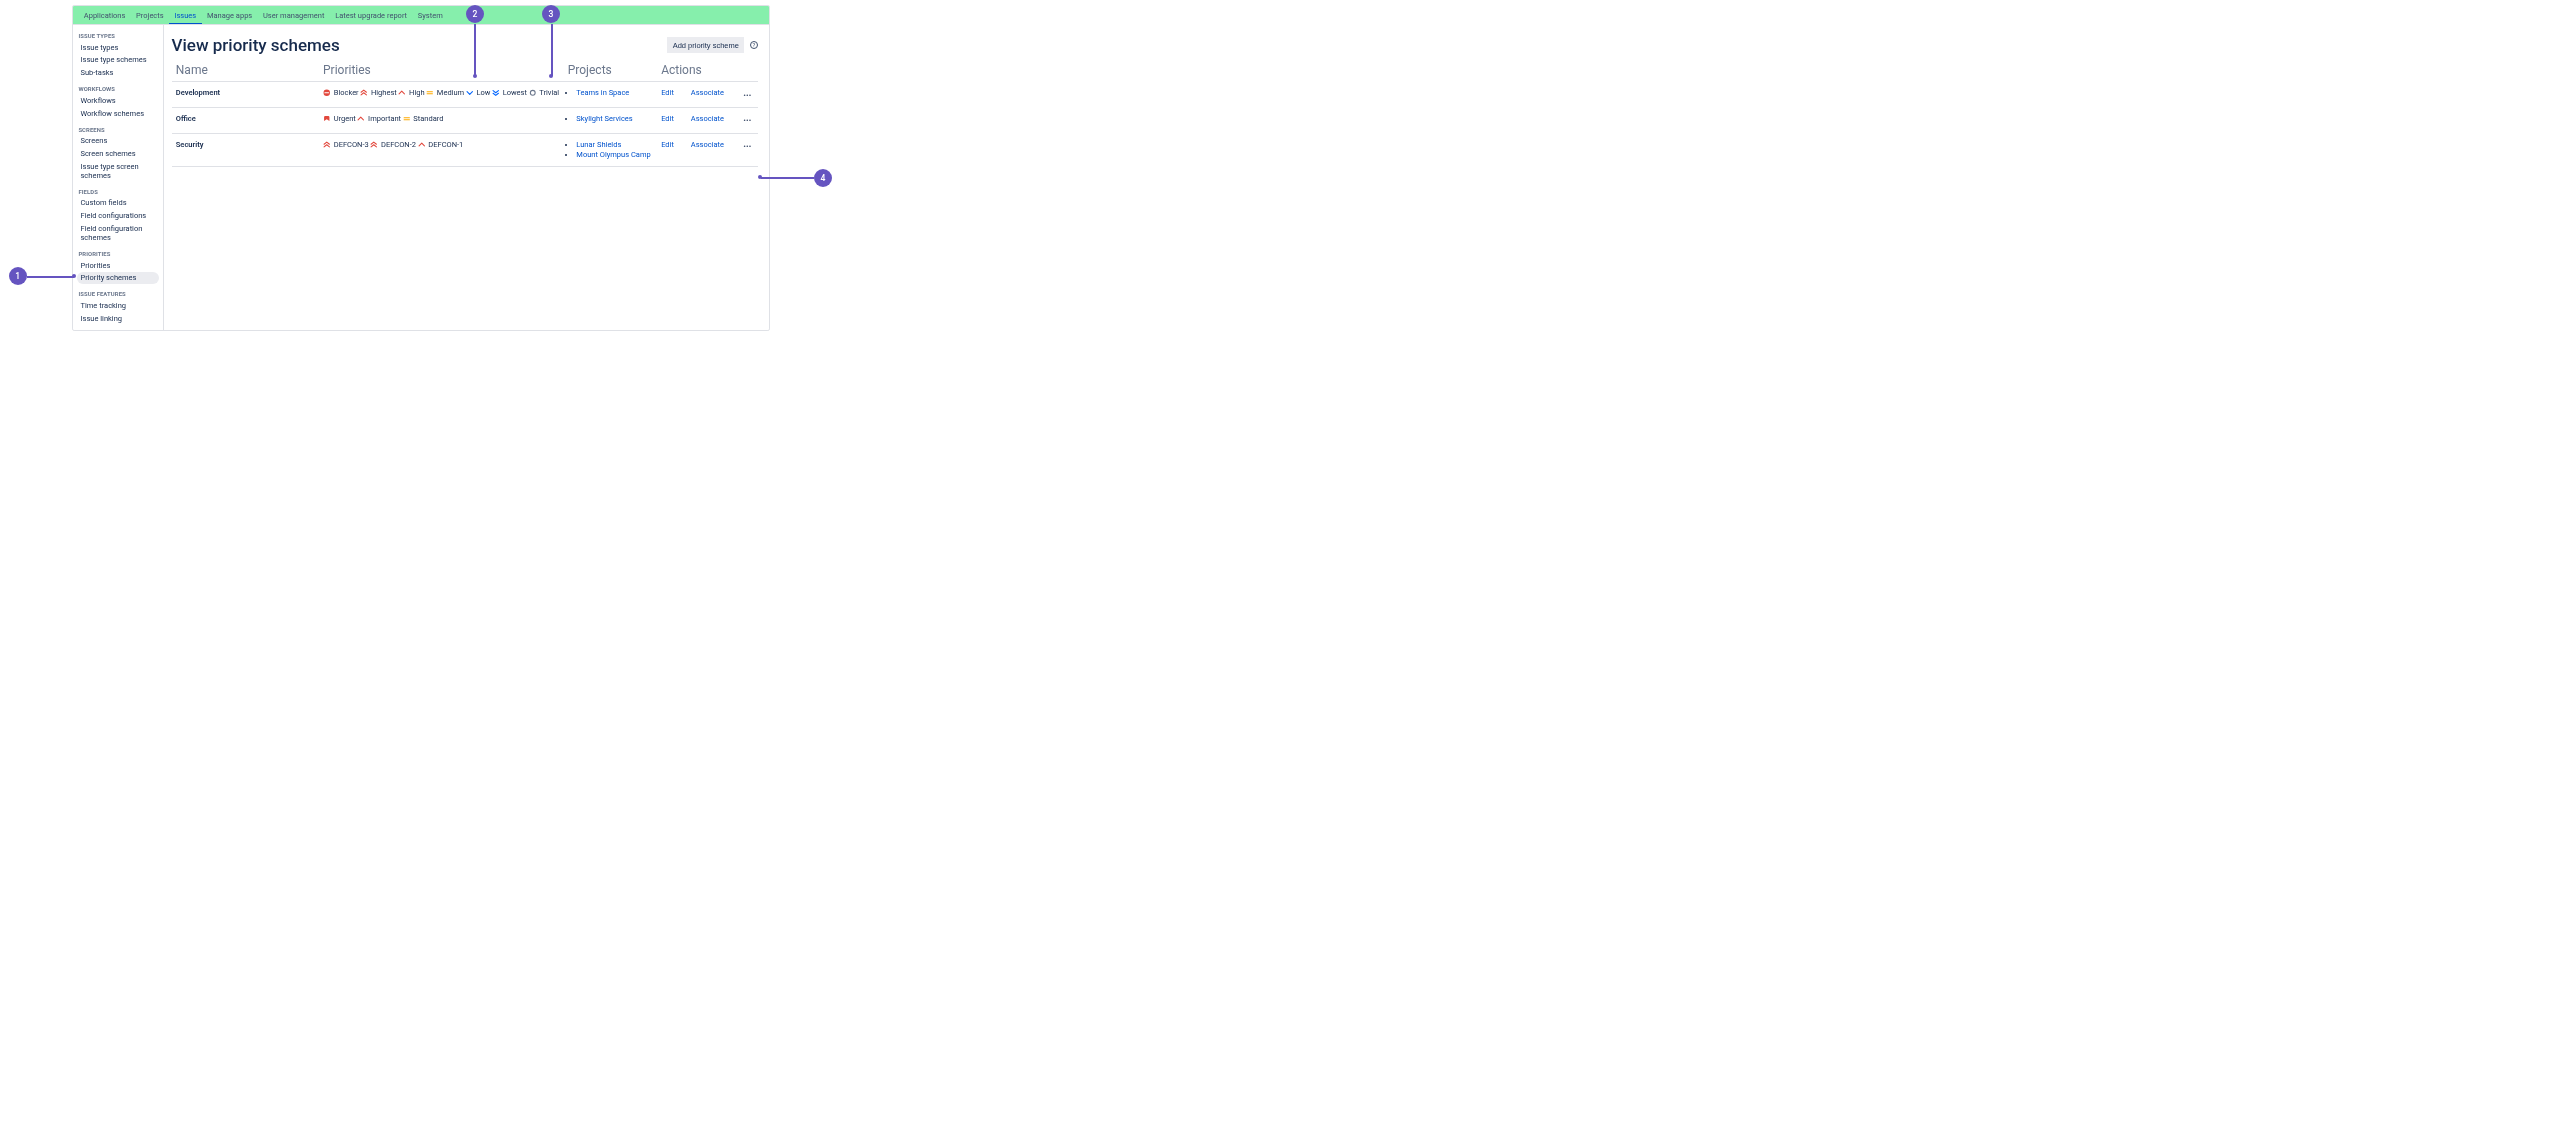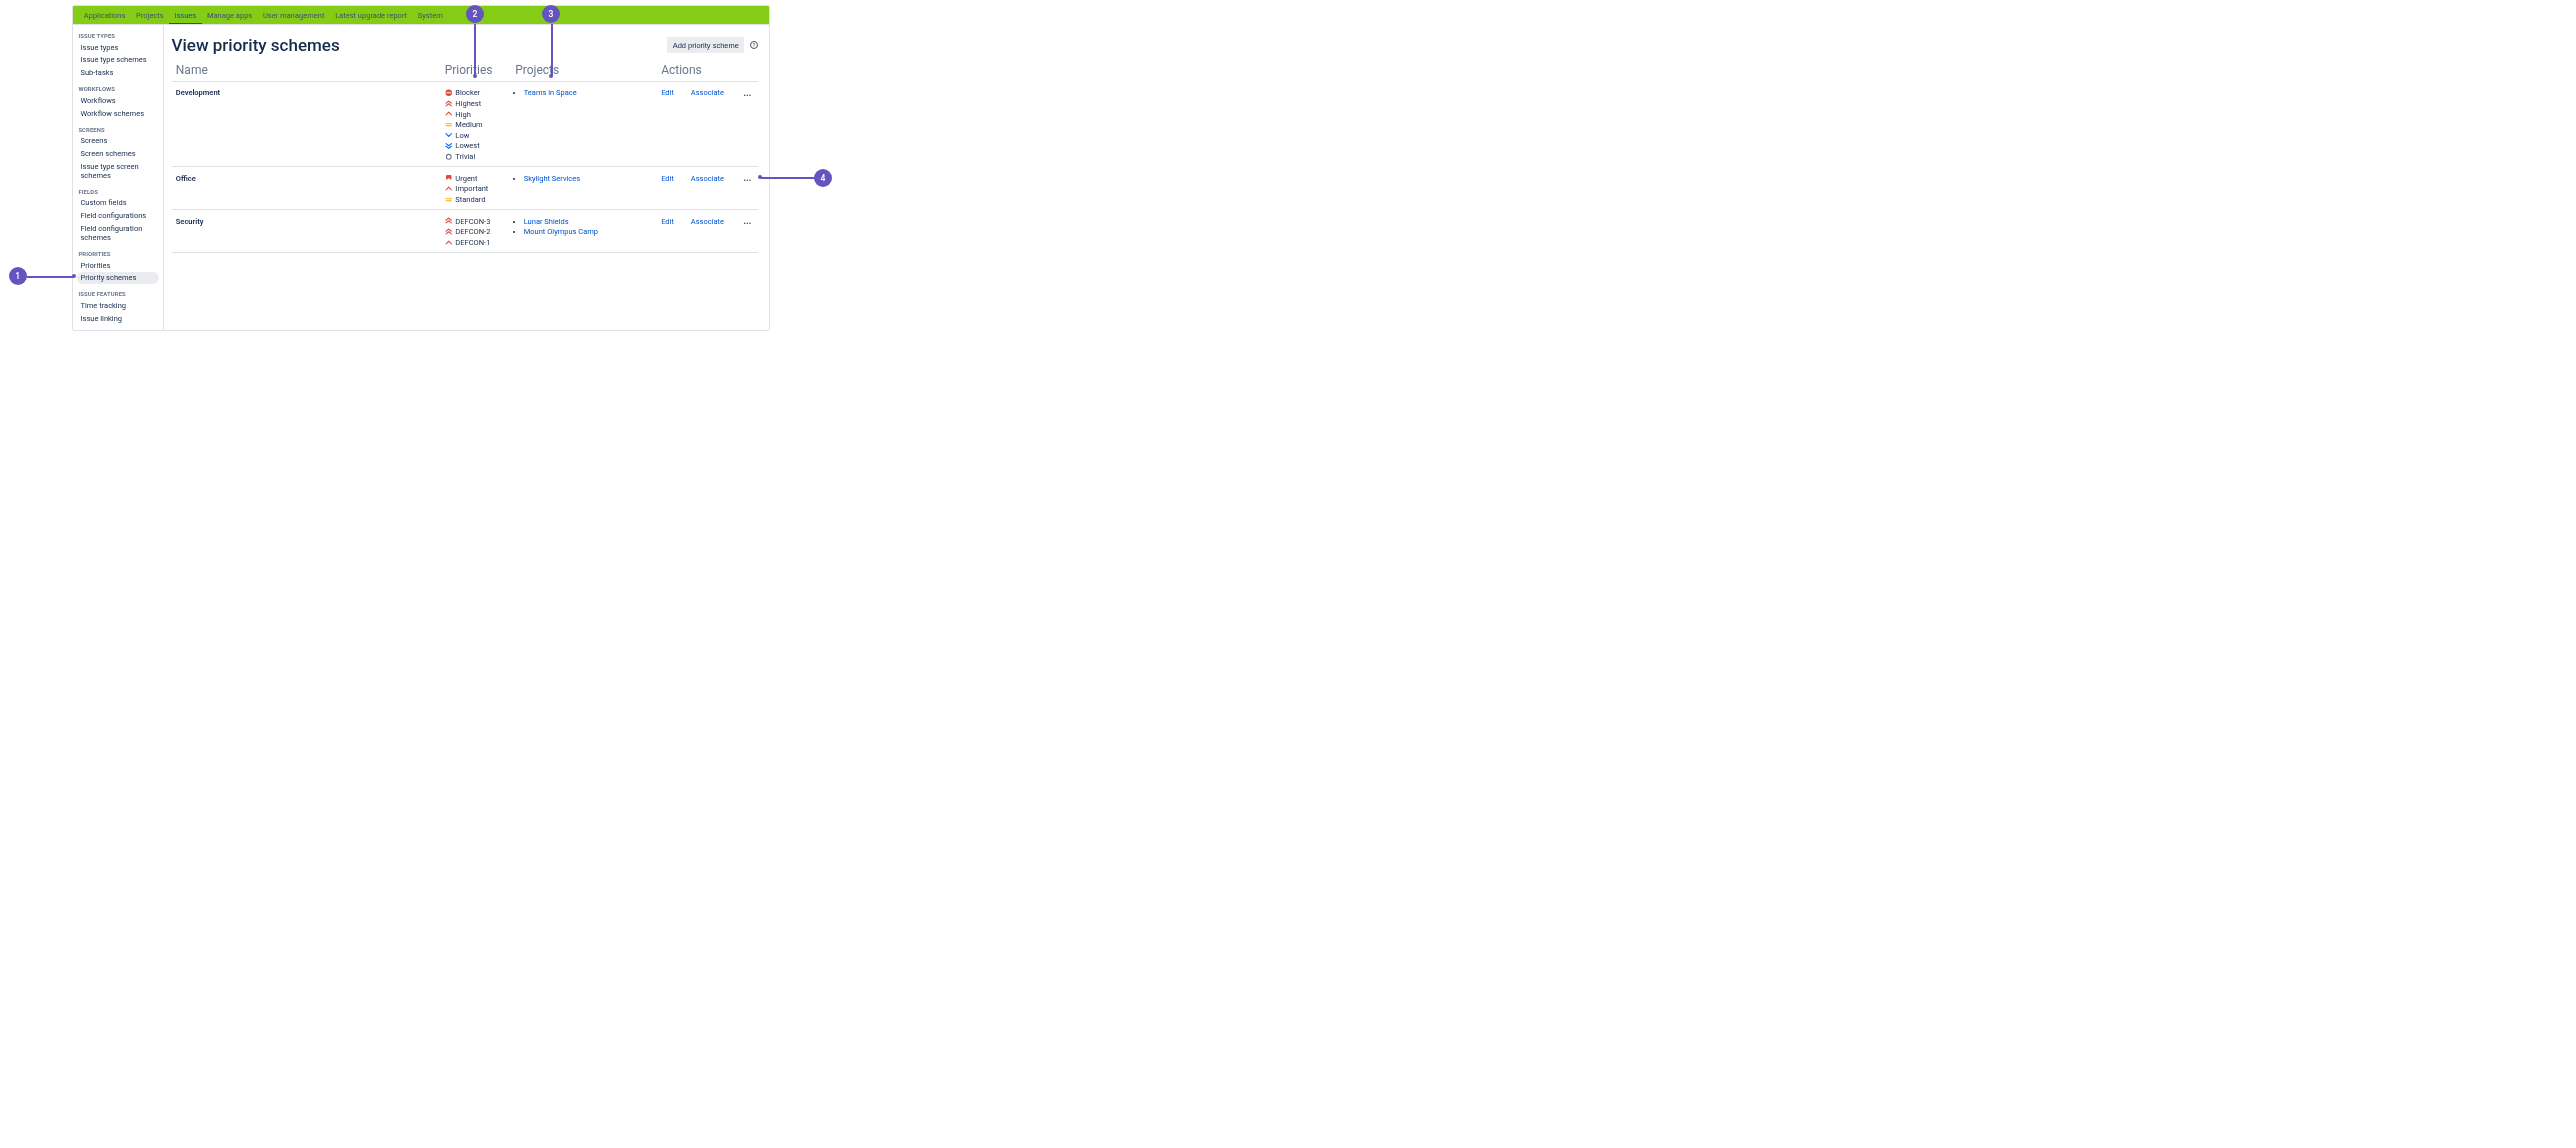--- a/index.html
+++ b/index.html
@@ -14,21 +14,21 @@
   .app-frame {
     margin-left: 72px;
     width: 698px;
     border: 0.5px solid #dfe1e6;
     border-radius: 2.1px;
     background: #fff;
     overflow: hidden;
   }
   .topnav {
     display: flex;
-    background: #84cc16;
+    background: #86efac;
     border-bottom: 0.5px solid #dfe1e6;
     padding: 0 5.4px;
   }
   .topnav .tab {
     padding: 4.3px 5.4px 3.8px 5.4px;
     font-size: 7.5px;
     color: #42526E;
     cursor: pointer;
     border-bottom: 1.1px solid transparent;
   }
@@ -109,21 +109,21 @@
     color: #6B778C;
     padding: 0 4.3px 4.3px 4.3px;
     border-bottom: 0.5px solid #dfe1e6;
   }
   table.schemes td {
     vertical-align: top;
     padding: 6.4px 4.3px 5.4px 4.3px;
     border-bottom: 0.5px solid #dfe1e6;
   }
   .scheme-name { font-weight: 600; }
-  .prio-list { display: flex; flex-direction: column; gap: 1.6px; }
+  .prio-list { display: flex; flex-direction: row; gap: 1.6px; }
   .prio-item { display: flex; align-items: center; gap: 3.2px; font-size: 7.5px; }
   .picon { width: 7.5px; height: 7.5px; display: inline-flex; align-items:center; justify-content:center; }
   ul.proj-list { margin: 0 0 0 8.6px; padding: 0; }
   ul.proj-list li { margin: 0 0 1.1px 0; }
   ul.proj-list li a { color: #0052CC; text-decoration: none; }
   .action-cell { white-space: nowrap; display:flex; align-items:flex-start; gap:17px;}
   .action-link { color: #0052CC; text-decoration: none; }
   .more-dots { display:inline-flex; align-items:center; justify-content:center; width:13px; height:13px; cursor:pointer; border-radius:1.6px;}
   .more-dots svg { display:block; }
 

